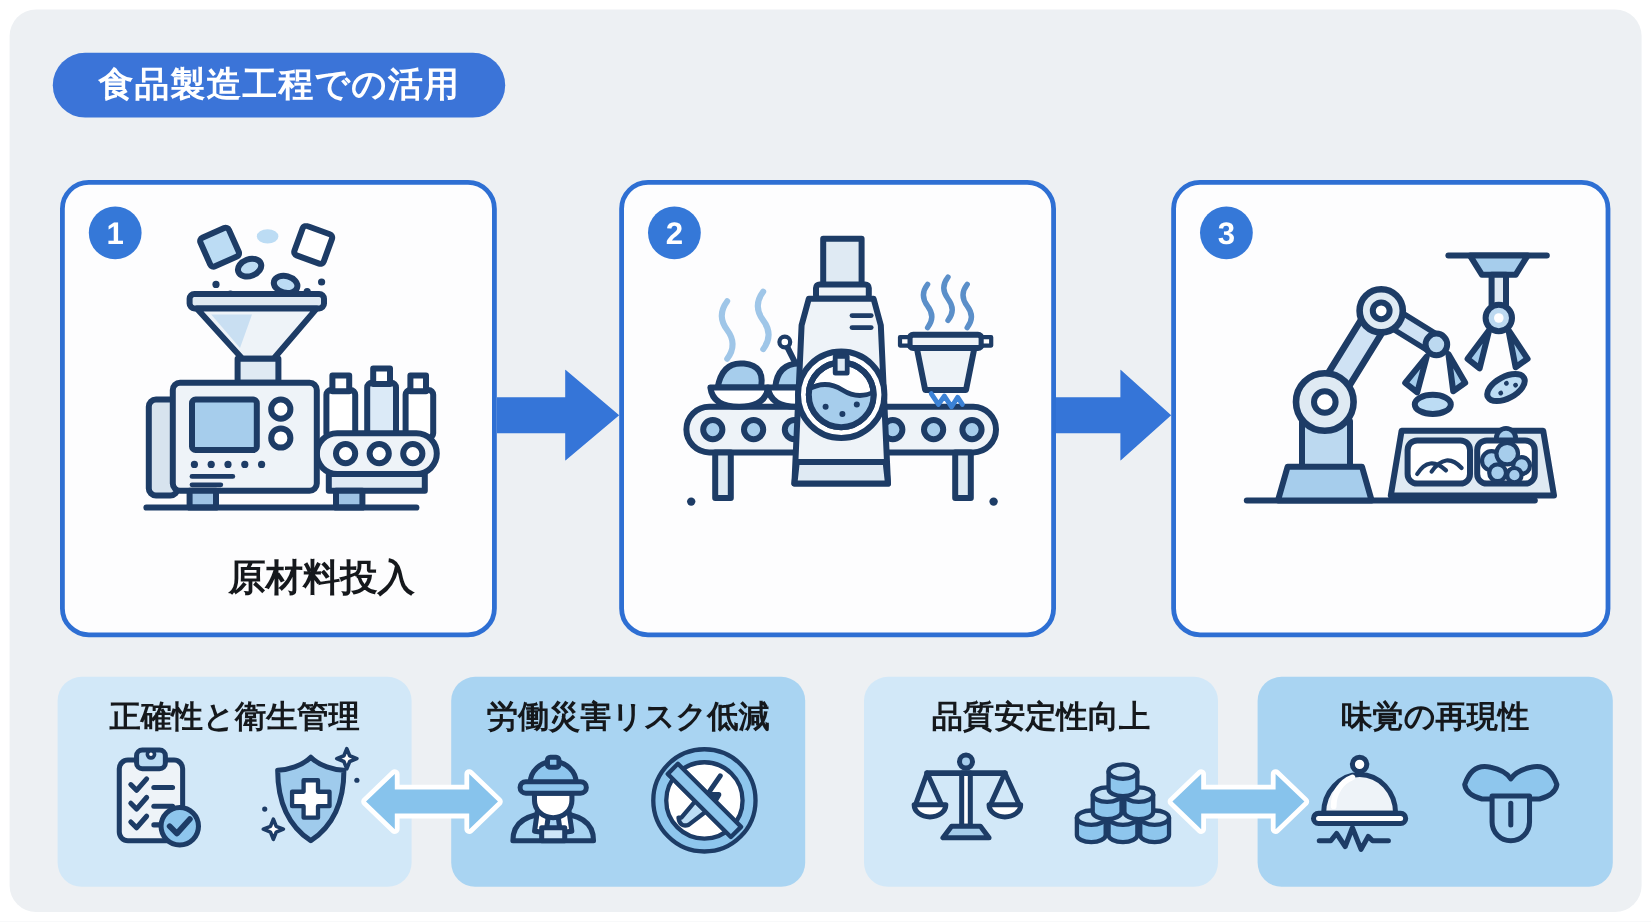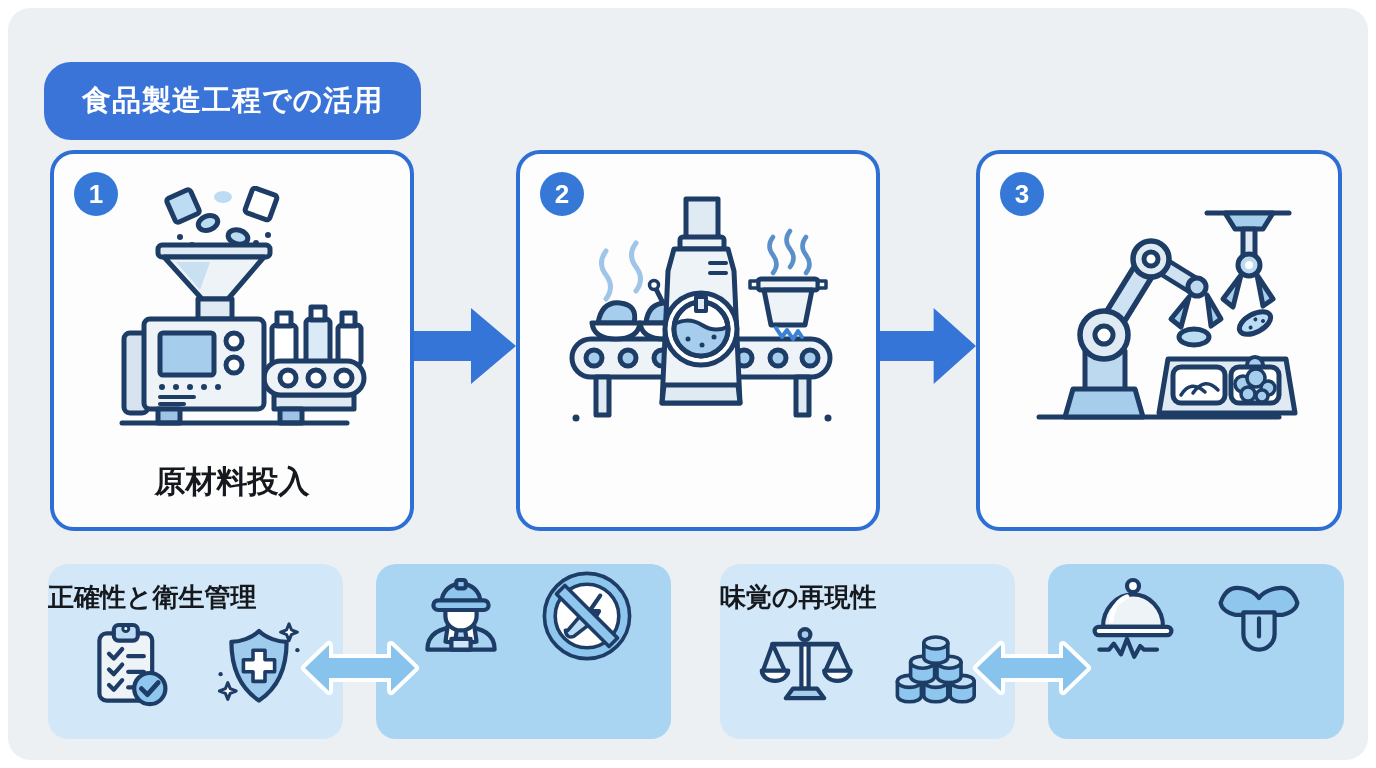--- a/index.html
+++ b/index.html
@@ -3,21 +3,21 @@
 <meta charset="utf-8">
 <style>
   html,body{margin:0;padding:0;}
   body{
     width:1376px;height:768px;position:relative;background:#ffffff;overflow:hidden;
     font-family:"Liberation Sans","DejaVu Sans",sans-serif;
   }
   .canvas{position:absolute;inset:8px;background:#edf0f3;border-radius:22px;}
   
   .title-badge{
-    position:absolute;left:36px;top:54px;height:54px;padding:12px 38px;
+    position:absolute;left:36px;top:36px;height:54px;padding:0 38px;
     background:#3b74d8;border-radius:27px;display:flex;align-items:center;
     color:#ffffff;font-size:29px;font-weight:bold;letter-spacing:1px;
   }
   
   .steps{
     position:absolute;left:42px;top:142px;height:381px;
     display:grid;grid-template-columns:364px 102px 364px 96px 366px;
   }
   .card{
     background:#fdfdfe;border:4px solid #2e6fd3;border-radius:24px;
@@ -25,33 +25,33 @@
   }
   .num-badge{
     position:absolute;left:20px;top:18px;width:44px;height:44px;border-radius:50%;
     background:#3578d8;color:#fff;font-weight:bold;font-size:26px;
     display:flex;align-items:center;justify-content:center;
   }
   .card-illus{position:absolute;top:32px;left:0;right:0;display:flex;justify-content:center;}
   .card-illus svg{width:300px;height:252px;}
   .card-label{
     position:absolute;bottom:24px;width:100%;text-align:center;
-    font-size:31px;font-weight:bold;color:#15181c;
+    font-size:31px;font-weight:bold;color:#15181c;margin-left:36px;
   }
   .step-arrow-cell{display:flex;align-items:center;}
   .step-arrow-cell svg{width:100%;height:76px;transform:translateY(5px);}
   
   .benefits{
     position:absolute;left:40px;top:556px;height:175px;
     display:grid;grid-template-columns:295px 33px 295px 49px 295px 33px 296px;
   }
   .benefit{border-radius:20px;position:relative;box-sizing:border-box;}
   .benefit.light{background:#d2e8f8;}
   .benefit.medium{background:#a9d4f2;}
-  .benefit-label{padding-top:16px;text-align:left;font-size:26px;font-weight:bold;color:#15181c;}
+  .benefit-label{padding-top:16px;text-align:center;font-size:26px;font-weight:bold;color:#15181c;}
   .benefit-icons{display:flex;justify-content:center;align-items:center;gap:30px;margin-top:4px;}
   .benefit-icons svg{width:96px;height:96px;}
   .double-arrow{position:absolute;top:72px;width:120px;height:64px;z-index:2;}
   .double-arrow.a1{left:252px;}
   .double-arrow.a2{left:924px;}
 </style>
 </head>
 <body>
 
 <div class="canvas">
@@ -274,20 +274,21 @@
             <circle cx="72" cy="26" r="1.8" fill="#1d3c66" stroke="none"></circle>
             <circle cx="8" cy="46" r="1.8" fill="#1d3c66" stroke="none"></circle>
           </g>
         </svg>
       </div>
     </div>
 
     <div></div>
 
     <div class="benefit medium">
+      <div class="benefit-label">労働災害リスク低減</div>
       <div class="benefit-icons">
         <svg viewBox="0 0 80 80">
           <g fill="none" stroke="#1d3c66" stroke-width="3.5" stroke-linecap="round" stroke-linejoin="round">
             <path d="M12 68 C12 53 25 49 40 49 C55 49 68 53 68 68 Z" fill="#a8d4f2"></path>
             <rect x="28" y="48" width="8" height="14" fill="#fff" transform="rotate(8 32 55)"></rect>
             <rect x="44" y="48" width="8" height="14" fill="#fff" transform="rotate(-8 48 55)"></rect>
             <rect x="32" y="59" width="16" height="9" fill="#cfe6f8"></rect>
             <path d="M27 35 h26 v5 a13 12 0 0 1 -26 0 Z" fill="#fff"></path>
             <path d="M24 28 a16 15 0 0 1 32 0 Z" fill="#8ec6ed"></path>
             <rect x="36" y="10" width="8" height="7" rx="2" fill="#8ec6ed"></rect>
@@ -303,21 +304,21 @@
             <path d="M51 23 l-9 13 h8 l-7 12" stroke-width="3.5"></path>
             <rect x="9" y="35" width="62" height="10" fill="#8ec6ed" transform="rotate(45 40 40)"></rect>
           </g>
         </svg>
       </div>
     </div>
 
     <div></div>
 
     <div class="benefit light">
-      <div class="benefit-label">味覚の再現性</div>
+      <div class="benefit-label">品質安定性向上</div>
       <div class="benefit-icons">
         <svg viewBox="0 0 80 80">
           <g fill="none" stroke="#1d3c66" stroke-width="3.5" stroke-linecap="round" stroke-linejoin="round">
             <circle cx="40" cy="13" r="4.5" fill="#a6cdec"></circle>
             <rect x="37" y="21" width="6" height="37" fill="#fff"></rect>
             <path d="M13 21 H67" stroke-width="4"></path>
             <path d="M13 21 L5 43 M13 21 L23 43"></path>
             <path d="M4 43 a11 8.5 0 0 0 22 0 Z" fill="#fff"></path>
             <path d="M67 21 L57 43 M67 21 L77 43"></path>
             <path d="M56 43 a11 8.5 0 0 0 22 0 Z" fill="#fff"></path>
@@ -339,20 +340,21 @@
             <path d="M34 20 v12 a10 5 0 0 0 20 0 v-12" fill="#8ec6ed"></path>
             <ellipse cx="44" cy="20" rx="10" ry="5" fill="#c3e0f4"></ellipse>
           </g>
         </svg>
       </div>
     </div>
 
     <div></div>
 
     <div class="benefit medium">
+      <div class="benefit-label">味覚の再現性</div>
       <div class="benefit-icons">
         <svg viewBox="0 0 80 80">
           <g fill="none" stroke="#1d3c66" stroke-width="3.5" stroke-linecap="round" stroke-linejoin="round">
             <circle cx="40" cy="15" r="5" fill="#fff"></circle>
             <path d="M15 49 a25 27 0 0 1 50 0 Z" fill="#eef3f8"></path>
             <path d="M22 44 a19 21 0 0 1 13 -20" stroke="#fff" stroke-width="4"></path>
             <rect x="8" y="49" width="64" height="7" rx="3.5" fill="#fff"></rect>
             <path d="M12 68 h8 l4 -5 6 9 5 -13 6 15 5 -9 3 3 h11"></path>
           </g>
         </svg>

